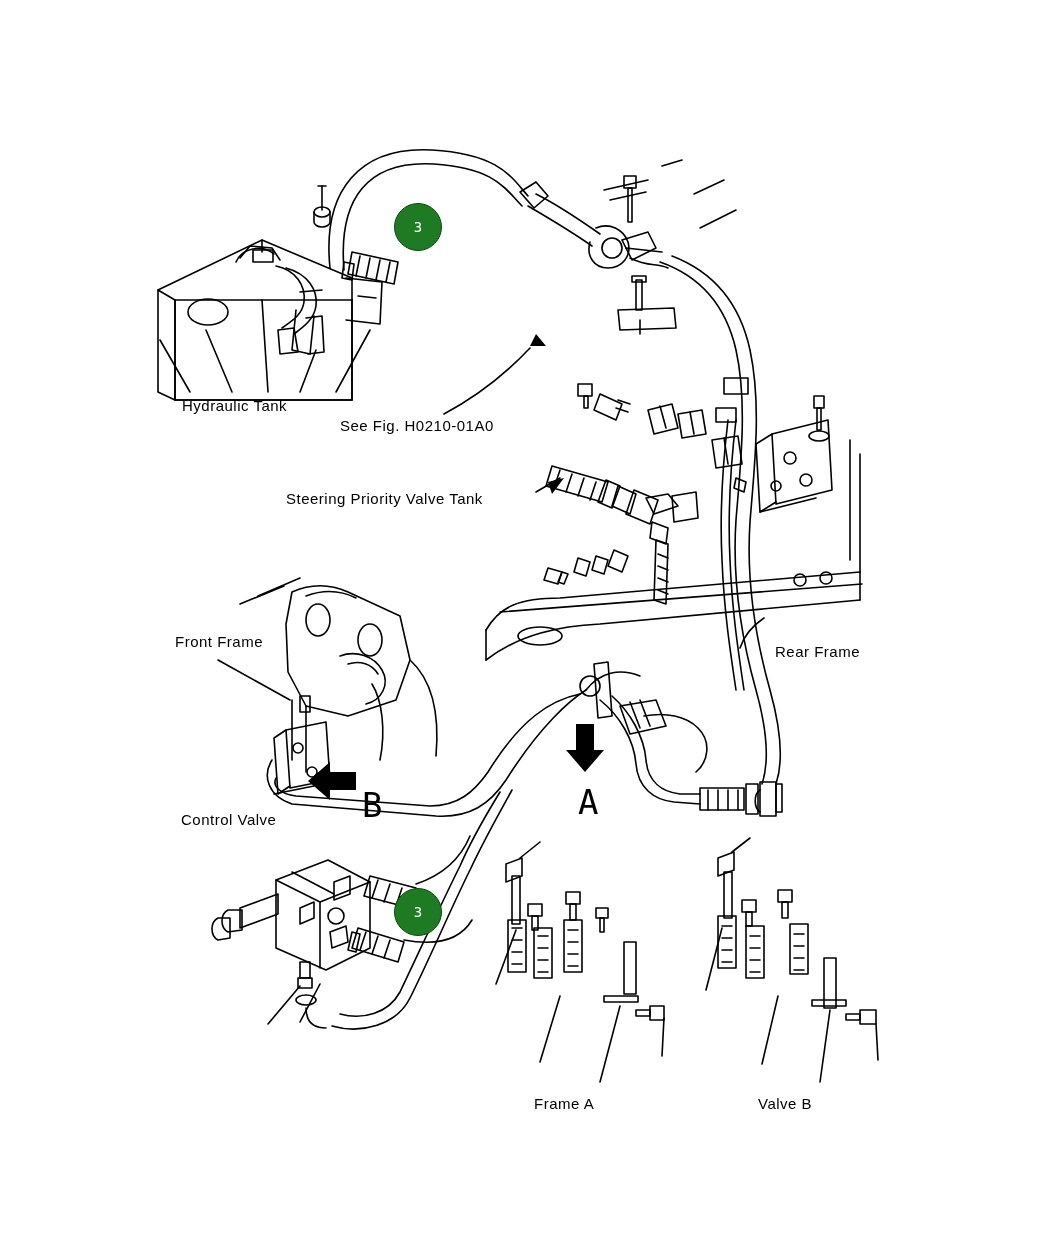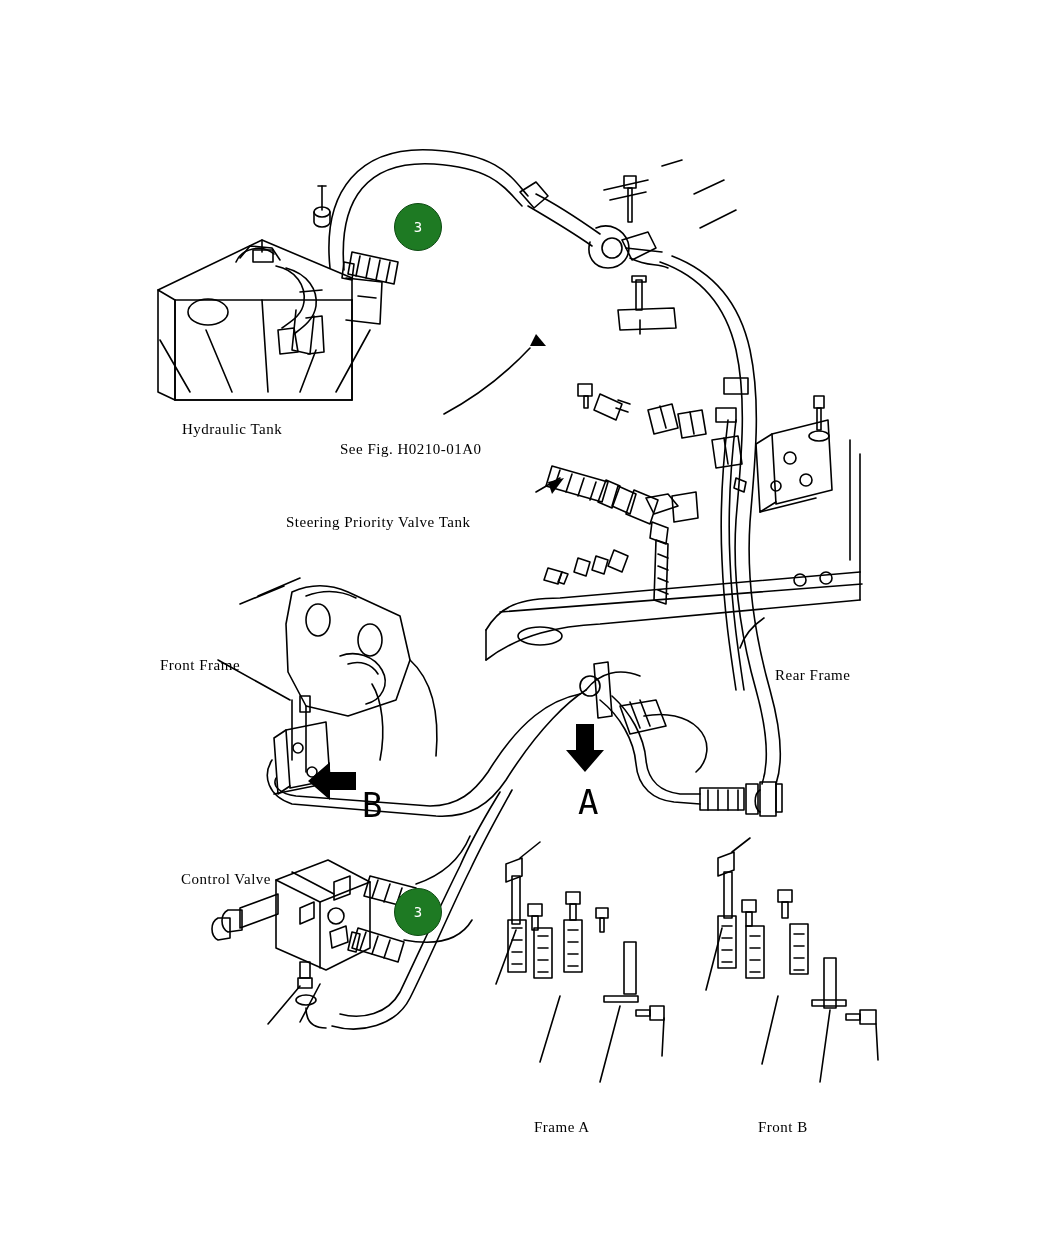--- a/index.html
+++ b/index.html
@@ -16,26 +16,25 @@
     overflow: hidden;
   }
   #art {
     position: absolute;
     left: 0; top: 0;
     width: 1049px;
     height: 1258px;
   }
   .label {
     position: absolute;
-    font-family: Liberation Serif, serif;
+    font-family: Liberation Sans, sans-serif;
     font-size: 15px;
     letter-spacing: 0.5px;
     color: #000000;
     white-space: nowrap;
-    margin-top: 24px;
   }
   .callout {
     position: absolute;
     width: 46px;
     height: 46px;
     border-radius: 50%;
     background: #1e7a23;
     border: 1px solid #0d4a12;
     display: flex;
     align-items: center;
@@ -329,25 +328,25 @@
       <g fill="#000000" stroke="none">
         <path d="M576 724 l18 0 l0 26 l10 0 l-19 22 l-19 -22 l10 0 Z"></path>
         <path d="M356 772 l0 18 l-26 0 l0 10 l-22 -19 l22 -19 l0 10 Z"></path>
       </g>
     </g>
   </svg>
 
   <div class="label" style="left:182px; top:397px;">Hydraulic Tank</div>
   <div class="label" style="left:340px; top:417px;text-align:right;">See Fig. H0210-01A0</div>
   <div class="label" style="left:286px; top:490px;">Steering Priority Valve Tank</div>
-  <div class="label" style="left:160px; top:633px;">Front Frame</div>
+  <div class="label" style="left:175px; top:633px;">Front Frame</div>
   <div class="label" style="left:775px; top:643px;">Rear Frame</div>
-  <div class="label" style="left:181px; top:847px;">Control Valve</div>
+  <div class="label" style="left:181px; top:811px;">Control Valve</div>
   <div class="label" style="left:534px; top:1095px;">Frame A</div>
-  <div class="label" style="left:758px; top:1095px;">Front B</div>
+  <div class="label" style="left:758px; top:1095px;">Valve B</div>
 
   <div class="biglabel" style="left:578px; top:782px;">A</div>
   <div class="biglabel" style="left:362px; top:785px;">B</div>
 
   <div class="callout" style="left:394px; top:203px;">3</div>
   <div class="callout" style="left:394px; top:888px;">3</div>
 
 </div>
 
 </body></html>

